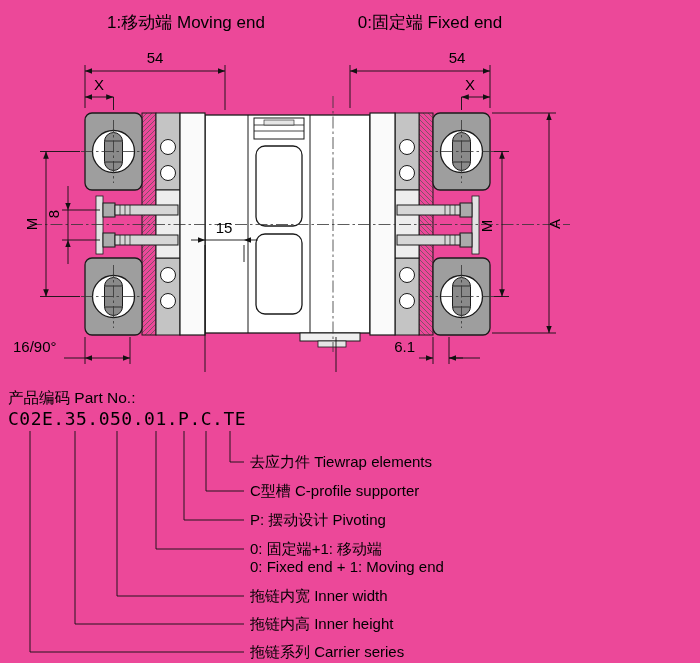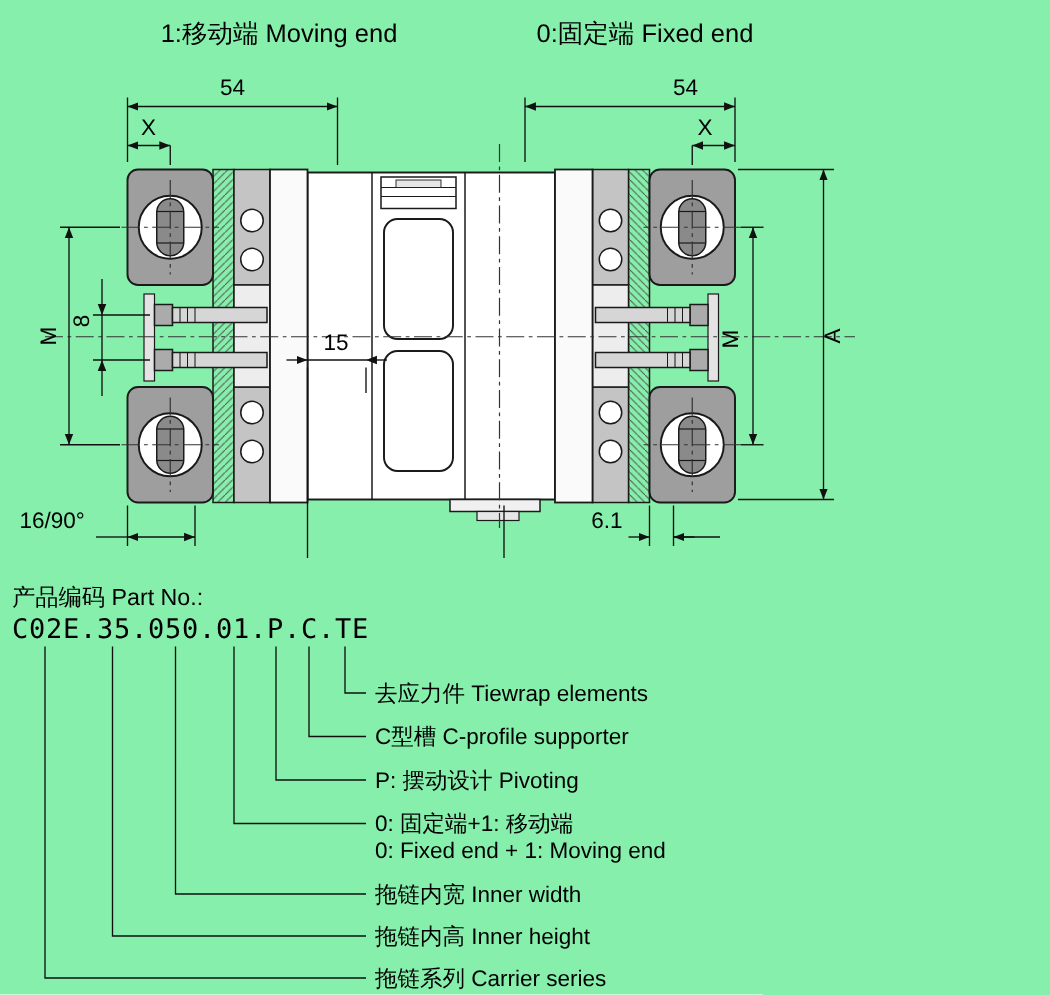--- a/index.html
+++ b/index.html
@@ -1,16 +1,16 @@
 <!DOCTYPE html>
 <html><head>
 <meta charset="utf-8">
 <style>
   html,body{margin:0;padding:0;background:#fff;}
-  .page{position:relative;width:700px;height:663px;background:#86efac;overflow:hidden;
+  .page{position:relative;width:700px;height:663px;background:#ec4899;overflow:hidden;
         font-family:"Liberation Sans","DejaVu Sans",sans-serif;}
   svg text{fill:#000;font-family:"Liberation Sans","DejaVu Sans",sans-serif;}
   .hdrtext{font-size:17px;}
   .dimtext{font-size:15px;}
   .pnhead{font-size:15.5px;}
   .codetext{font-family:"DejaVu Sans Mono","Liberation Mono",monospace;font-size:18px;letter-spacing:0.5px;}
   .lgltext{font-size:15px;}
   .ol{fill:#ffffff;stroke:#1a1a1a;stroke-width:1.3;}
   .thin{fill:none;stroke:#1a1a1a;stroke-width:0.8;}
   .med{fill:none;stroke:#1a1a1a;stroke-width:1;}

